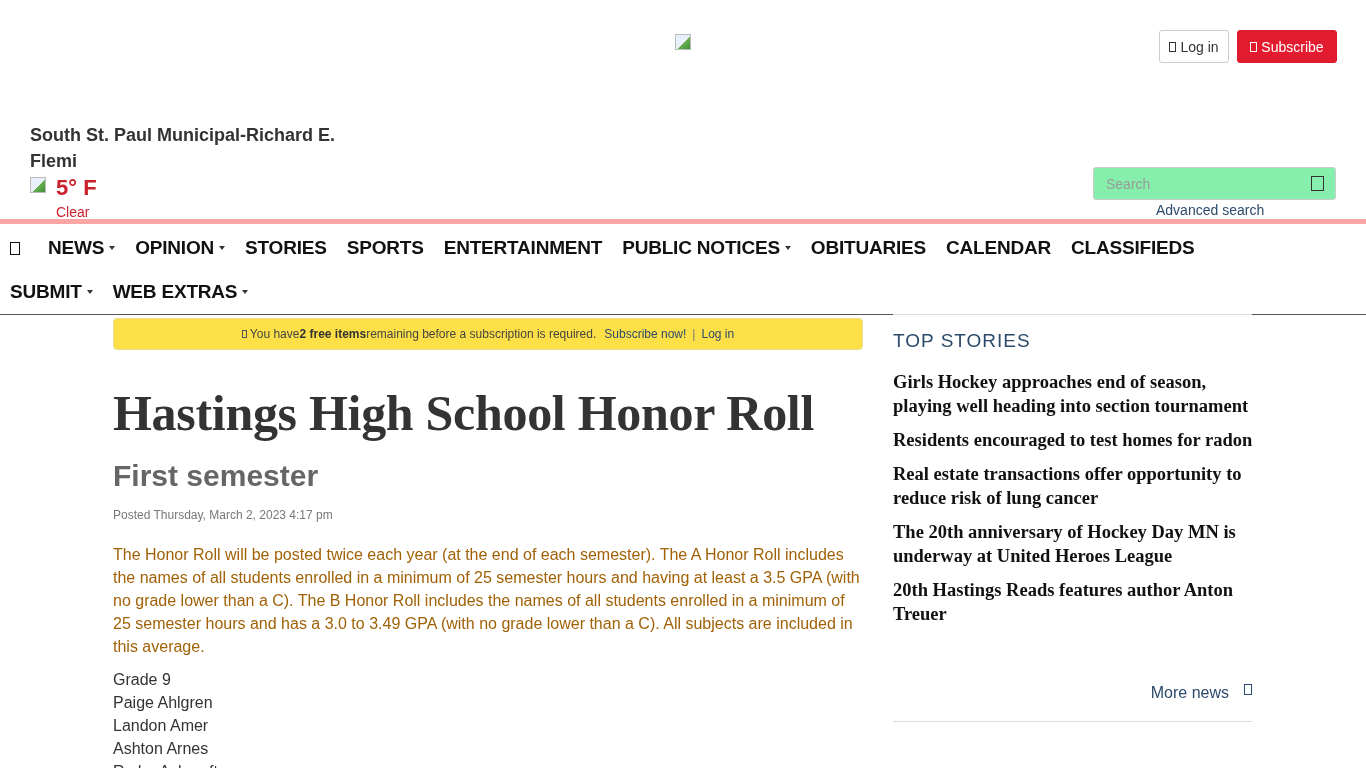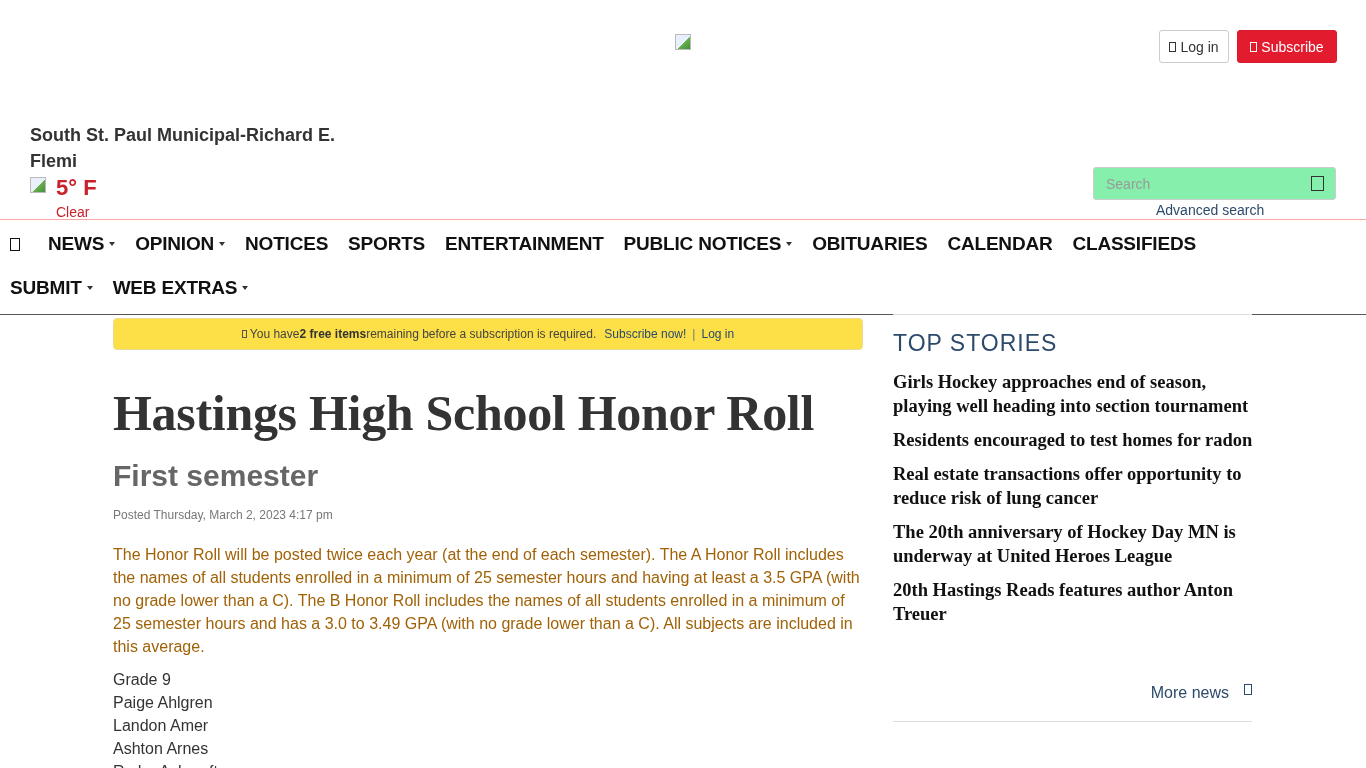--- a/index.html
+++ b/index.html
@@ -20,21 +20,21 @@
   .weather-temp { font-size: 22px; font-weight: bold; color: #c9202c; line-height: 28px; }
   .weather-cond { position: absolute; left: 26px; top: 82px; font-size: 14px; color: #c9202c; }
 
   .search-wrap { position: absolute; left: 1093px; top: 167px; width: 243px; height: 33px; border: 1px solid #ccc; border-radius: 3px; background: #86efac; }
   .search-input { width: 200px; height: 31px; border: none; outline: none; padding-left: 12px; font-size: 14px; font-family: "Liberation Sans", sans-serif; color: #555; background: transparent; }
   .search-input::placeholder { color: #999; }
   .search-icon { position: absolute; right: 11px; top: 8px; width: 13px; height: 15px; border: 1px solid #333; }
   .adv-search { position: absolute; left: 1156px; top: 202px; font-size: 14px; color: #2c4a6b; text-decoration: none; }
 
   
-  .nav { position: absolute; left: 0; top: 219px; width: 1366px; height: 96px; border-top: 1px solid #fca5a5; border-bottom: 1px solid #555; }
+  .nav { position: absolute; left: 0; top: 219px; width: 1366px; height: 96px; border-top: 5px solid #fca5a5; border-bottom: 1px solid #555; }
   .nav-row { position: absolute; left: 0; display: flex; align-items: center; height: 44px; }
   .nav-row.r1 { top: 2px; }
   .nav-row.r2 { top: 46px; }
   .nav-item { font-size: 19px; font-weight: bold; color: #111; padding: 0 10px; white-space: nowrap; cursor: pointer; display: flex; align-items: center; letter-spacing: -0.2px; }
   .caret { display: inline-block; margin-left: 5px; width: 0; height: 0; border-left: 3px solid transparent; border-right: 3px solid transparent; border-top: 4px solid #333; }
   .home-icon { width: 10px; height: 13px; border: 1px solid #111; margin: 0 8px 0 0; }
 
   
   .paywall { position: absolute; left: 113px; top: 318px; width: 750px; height: 32px; background: #fde047; border: 1px solid #eadb93; border-radius: 4px; display: flex; align-items: center; justify-content: center; font-size: 12px; color: #444; }
   .paywall b { color: #333; }
@@ -45,21 +45,21 @@
   
   .headline { position: absolute; left: 113px; top: 384px; font-family: "Liberation Serif", serif; font-weight: bold; font-size: 50px; color: #333; white-space: nowrap; letter-spacing: -0.3px; }
   .subhead { position: absolute; left: 113px; top: 459px; font-size: 30px; font-weight: bold; color: #666; text-align: center; }
   .posted { position: absolute; left: 113px; top: 508px; font-size: 12px; color: #777; }
   .body-text { position: absolute; left: 113px; top: 543px; width: 752px; font-size: 16px; line-height: 23px; color: #a16207; }
   .name-list { position: absolute; left: 113px; top: 668px; font-size: 16px; line-height: 23px; color: #333; }
 
   
   .sidebar { position: absolute; left: 893px; top: 314px; width: 359px; }
   .sidebar-topline { position: absolute; left: 0; top: 0; width: 359px; border-top: 1px solid #ddd; }
-  .section-title { font-size: 23px; color: #2c4a6b; letter-spacing: 1px; }
+  .section-title { font-size: 19px; color: #2c4a6b; letter-spacing: 1px; }
   .top-title { position: absolute; left: 0; top: 16px; }
   .stories { position: absolute; left: 0; top: 56px; width: 365px; }
   .story { font-family: "Liberation Serif", serif; font-weight: bold; font-size: 18.5px; line-height: 24px; color: #111; margin-bottom: 10px; cursor: pointer; }
   .more-news { position: absolute; right: 0; top: 370px; font-size: 16px; color: #2c4a6b; display: flex; align-items: flex-start; gap: 15px; }
   .sidebar-divider { position: absolute; left: 0; top: 407px; width: 359px; border-top: 1px solid #ddd; }
   .eedition-title { position: absolute; left: 0; top: 424px; margin-top: 28px; }
 </style>
 </head>
 <body>
 
@@ -98,21 +98,21 @@
       </span>
     <span class="nav-item">
         <span>NEWS</span>
         <span class="caret"></span>
       </span>
     <span class="nav-item">
         <span>OPINION</span>
         <span class="caret"></span>
       </span>
     <span class="nav-item">
-        <span>NOTICES</span>
+        <span>STORIES</span>
       </span>
     <span class="nav-item">
         <span>SPORTS</span>
       </span>
     <span class="nav-item">
         <span>ENTERTAINMENT</span>
       </span>
     <span class="nav-item">
         <span>PUBLIC NOTICES</span>
         <span class="caret"></span>

